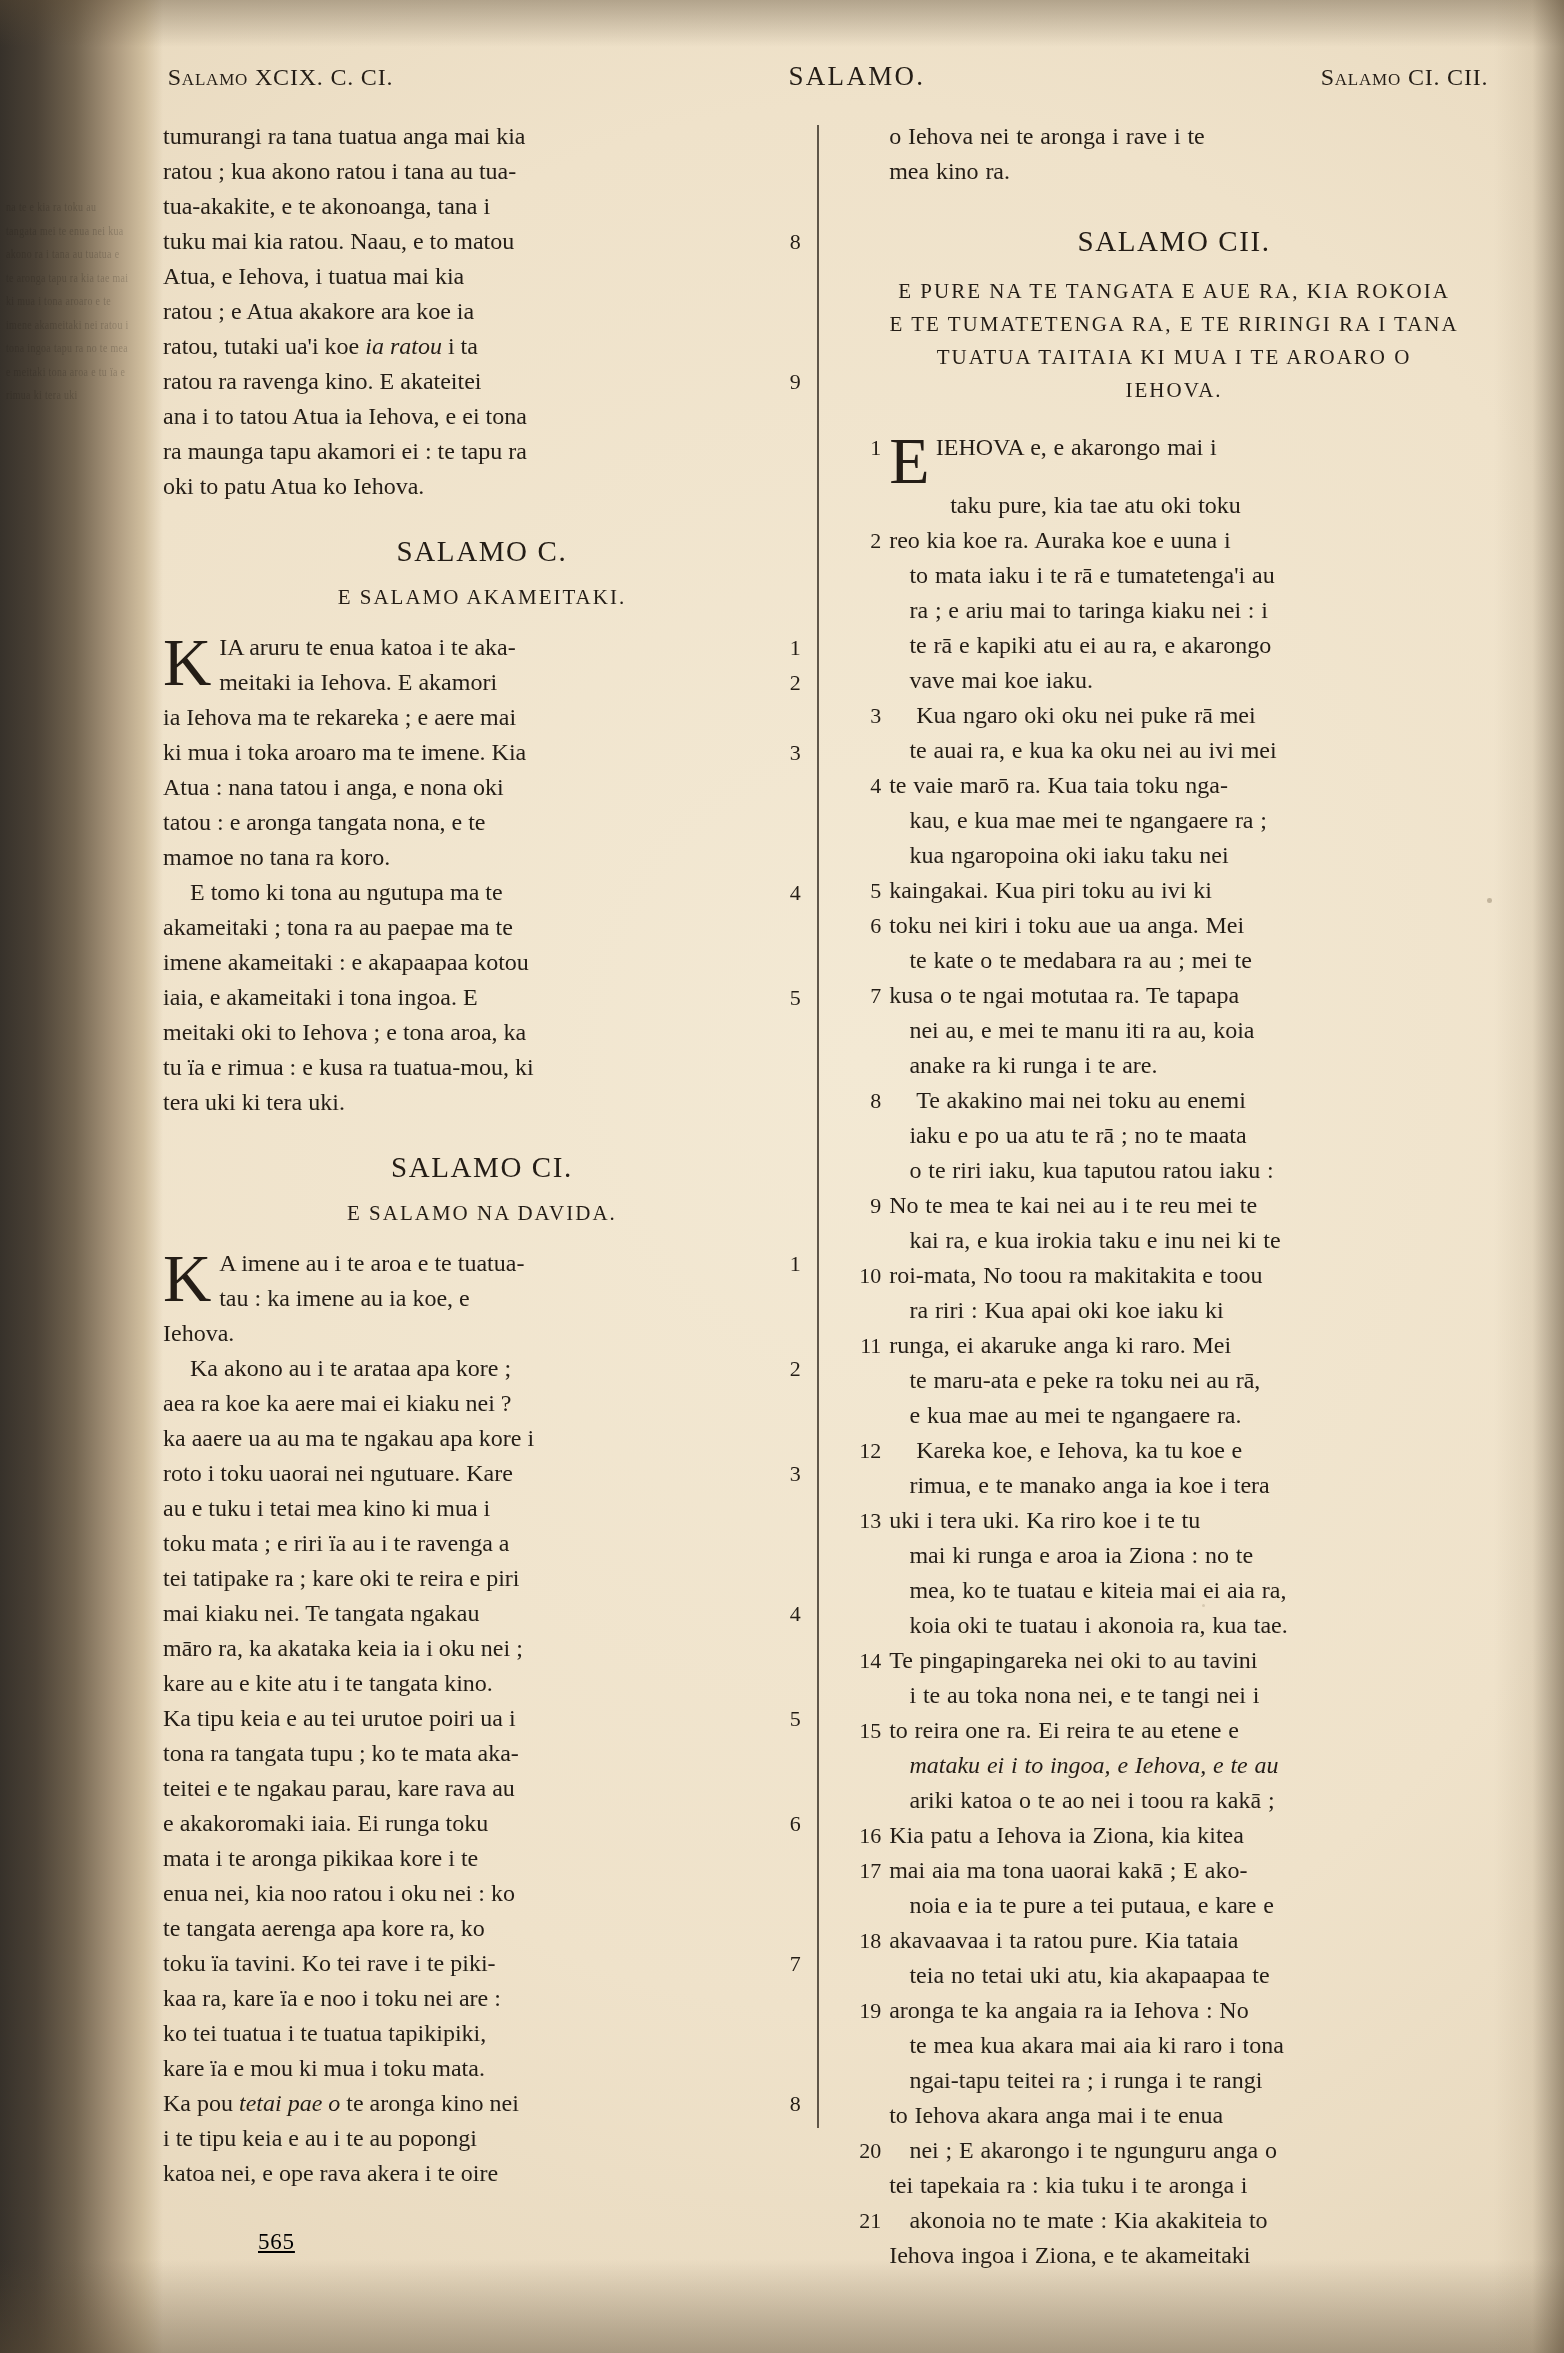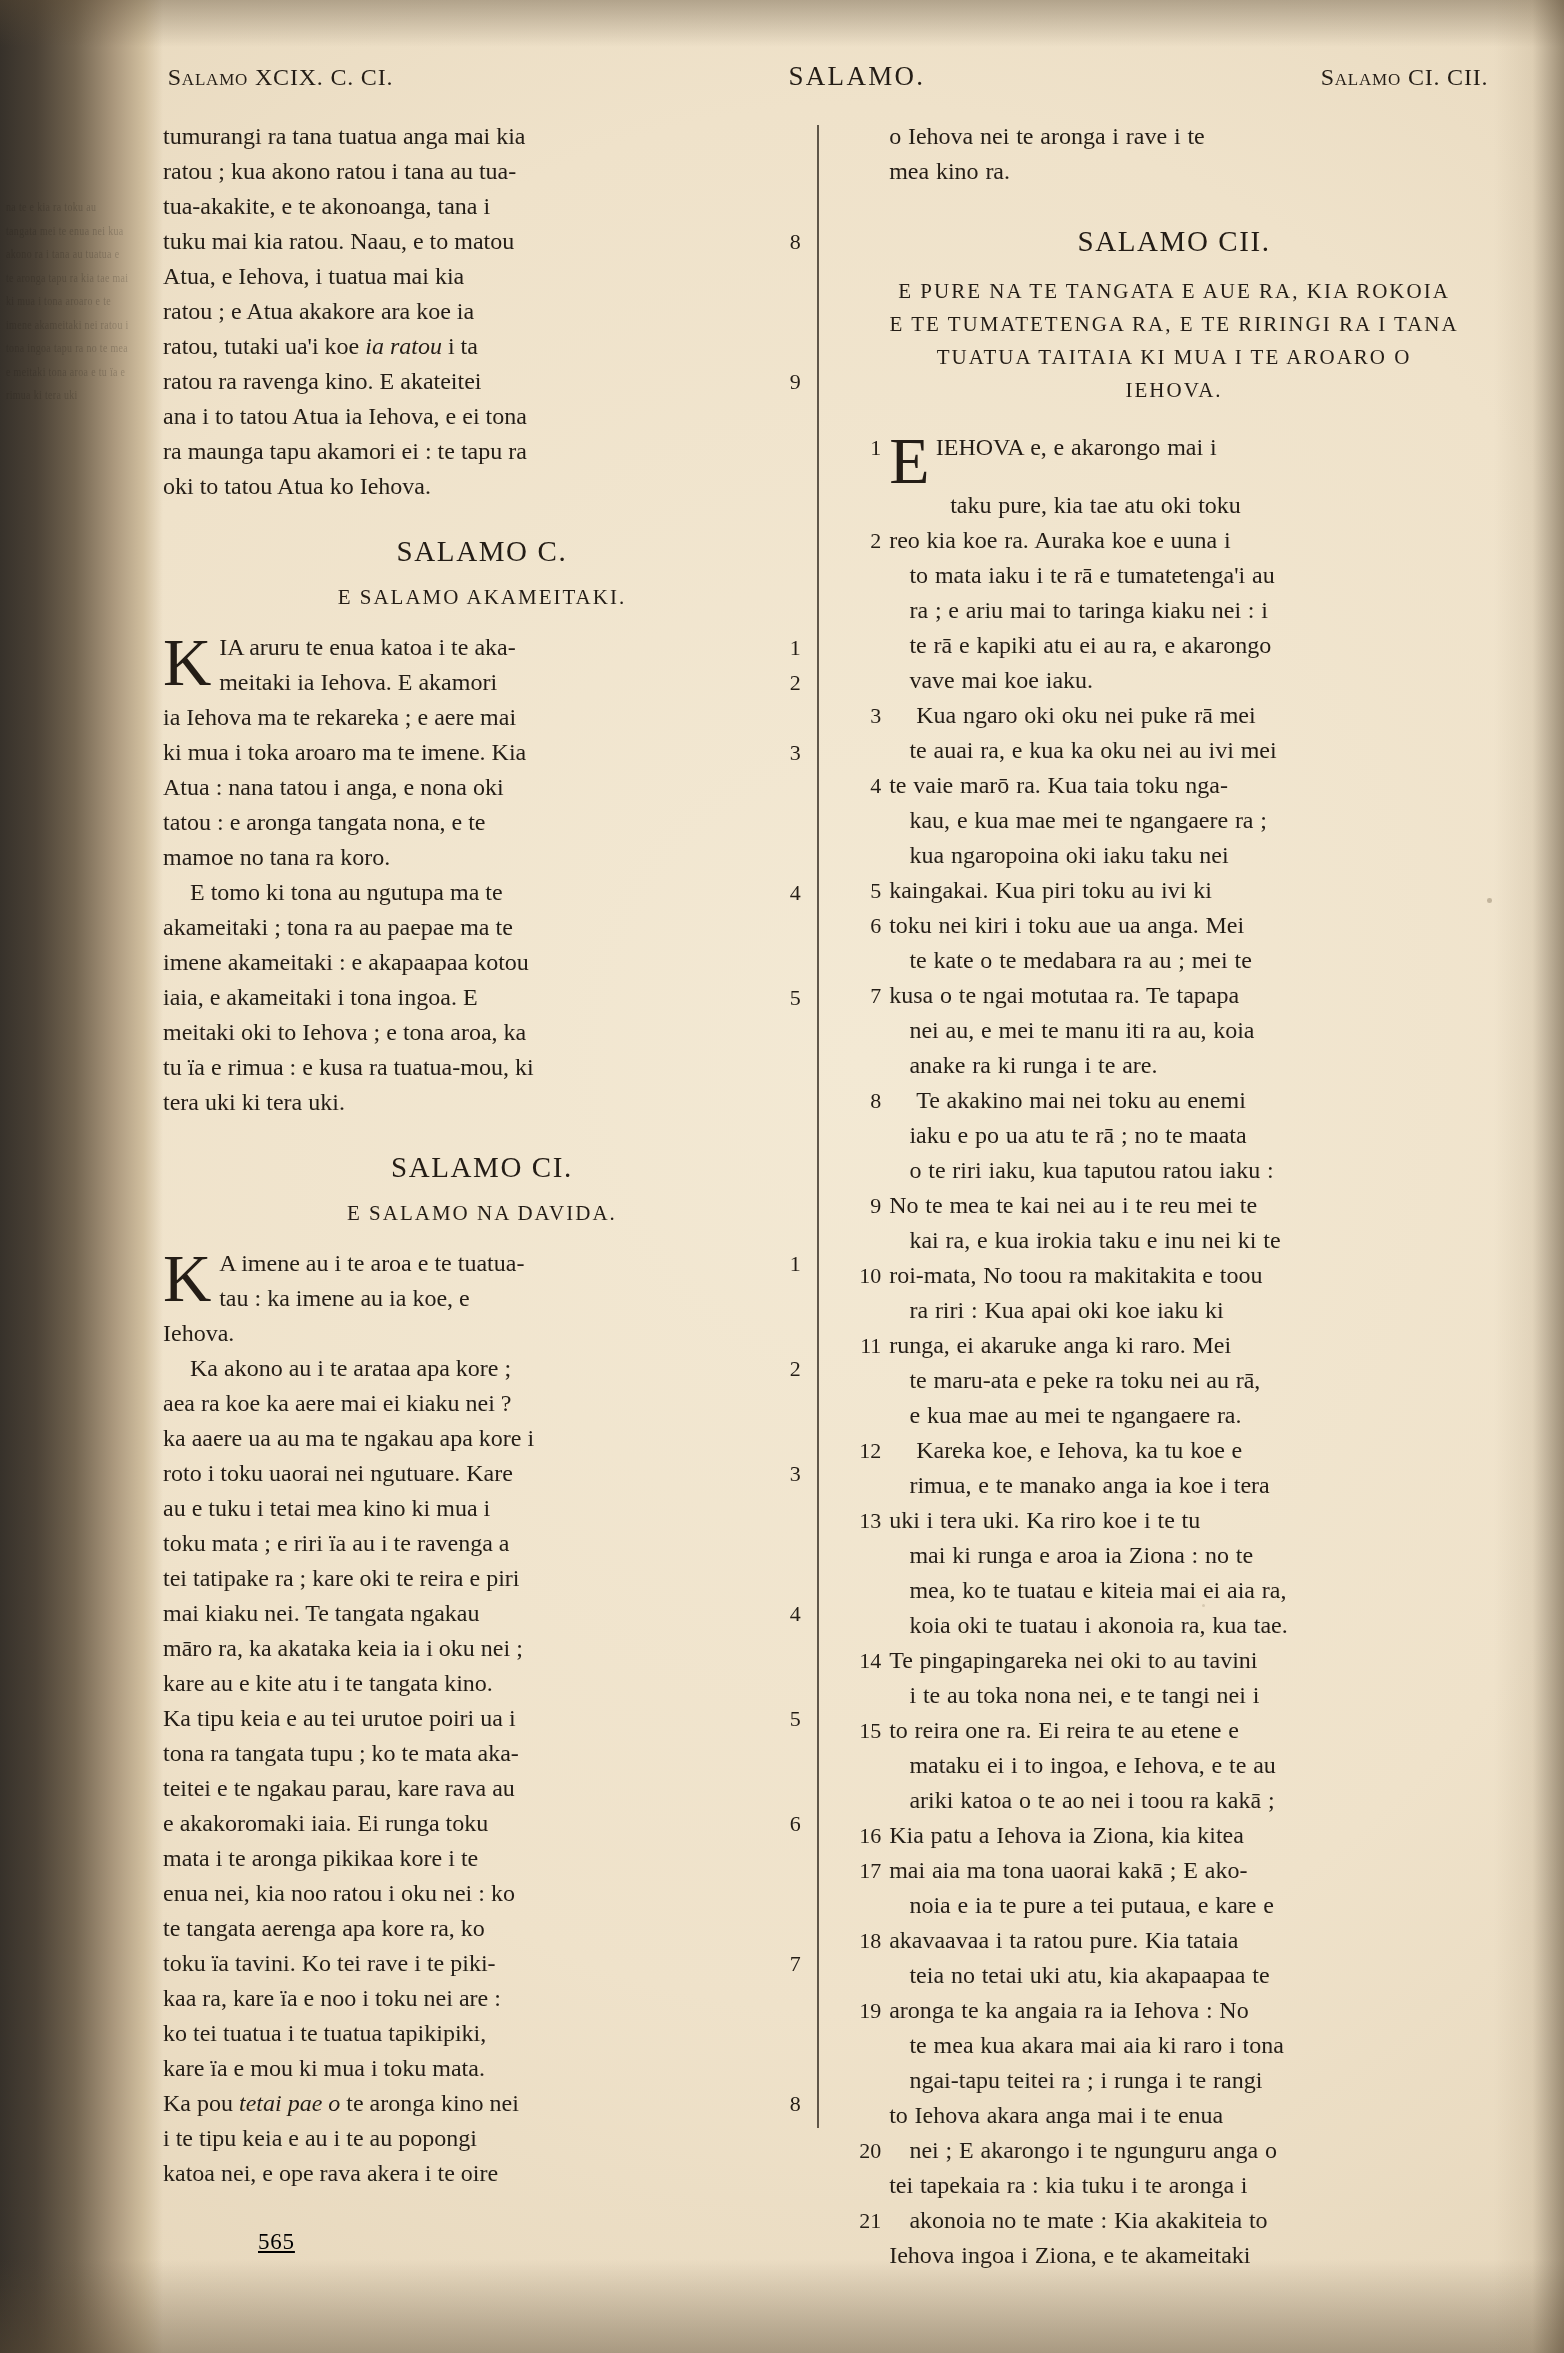--- a/index.html
+++ b/index.html
@@ -275,21 +275,21 @@
             </div>
           <div class="lrow">
               <div class="t">ana i to tatou Atua ia Iehova, e ei tona</div>
               <div class="n"></div>
             </div>
           <div class="lrow">
               <div class="t">ra maunga tapu akamori ei : te tapu ra</div>
               <div class="n"></div>
             </div>
           <div class="lrow">
-              <div class="t">oki to tatou Atua ko Iehova.</div>
+              <div class="t">oki to patu Atua ko Iehova.</div>
               <div class="n"></div>
             </div>
         </div>
 
         <div class="psalm-title">SALAMO C.</div>
         <div class="psalm-sub">E SALAMO AKAMEITAKI.</div>
 
         <div class="dropwrap">
           <span class="dropcap">K</span>
           <div class="lrow">
@@ -630,21 +630,21 @@
           <div class="vline">
               <div class="vnum"></div>
               <div class="vtext" style="padding-left:20.3px;">i te au toka nona nei, e te tangi nei i</div>
             </div>
           <div class="vline">
               <div class="vnum">15</div>
               <div class="vtext">to reira one ra.   Ei reira te au etene e</div>
             </div>
           <div class="vline">
               <div class="vnum"></div>
-              <div class="vtext" style="padding-left:20.3px;">mataku ei i to ingoa, e Iehova, e te au</div>
+              <div class="vtext" style="padding-left:20.3px;font-style:italic;">mataku ei i to ingoa, e Iehova, e te au</div>
             </div>
           <div class="vline">
               <div class="vnum"></div>
               <div class="vtext" style="padding-left:20.3px;">ariki katoa o te ao nei i toou ra kakā ;</div>
             </div>
           <div class="vline">
               <div class="vnum">16</div>
               <div class="vtext">Kia patu a Iehova ia Ziona, kia kitea</div>
             </div>
           <div class="vline">

